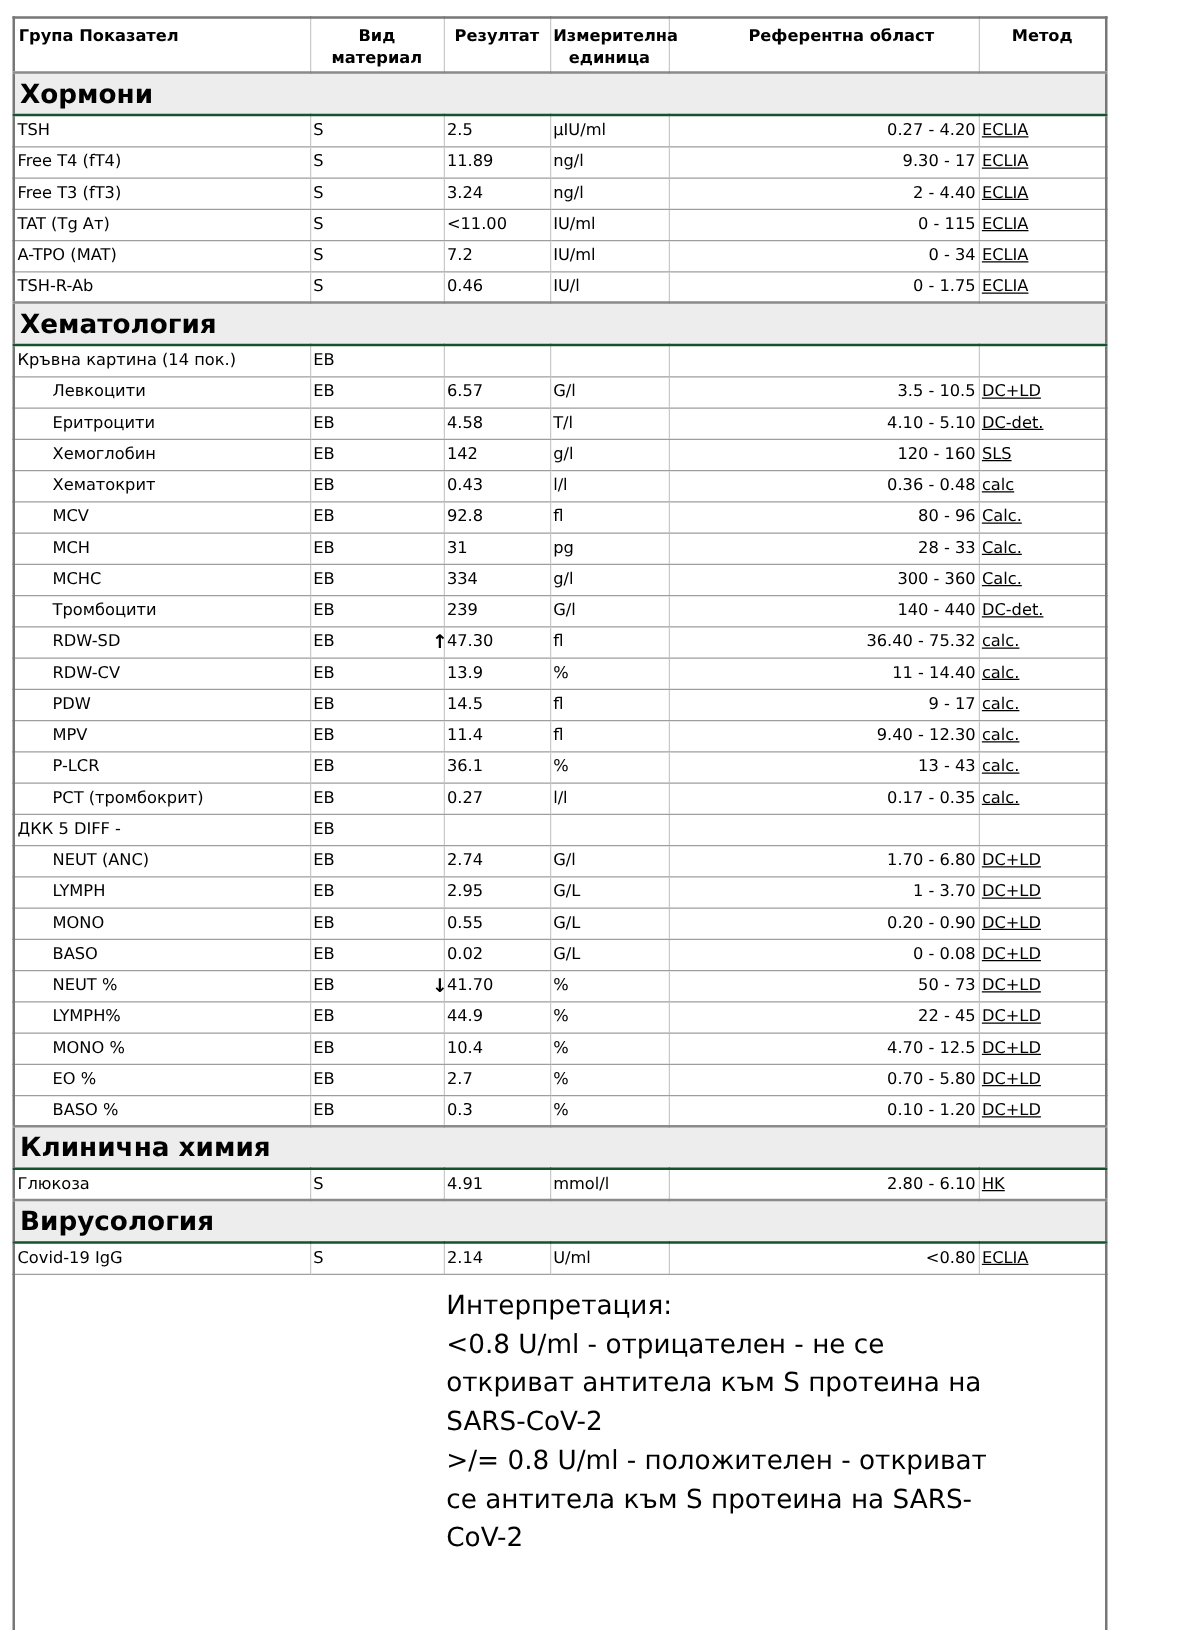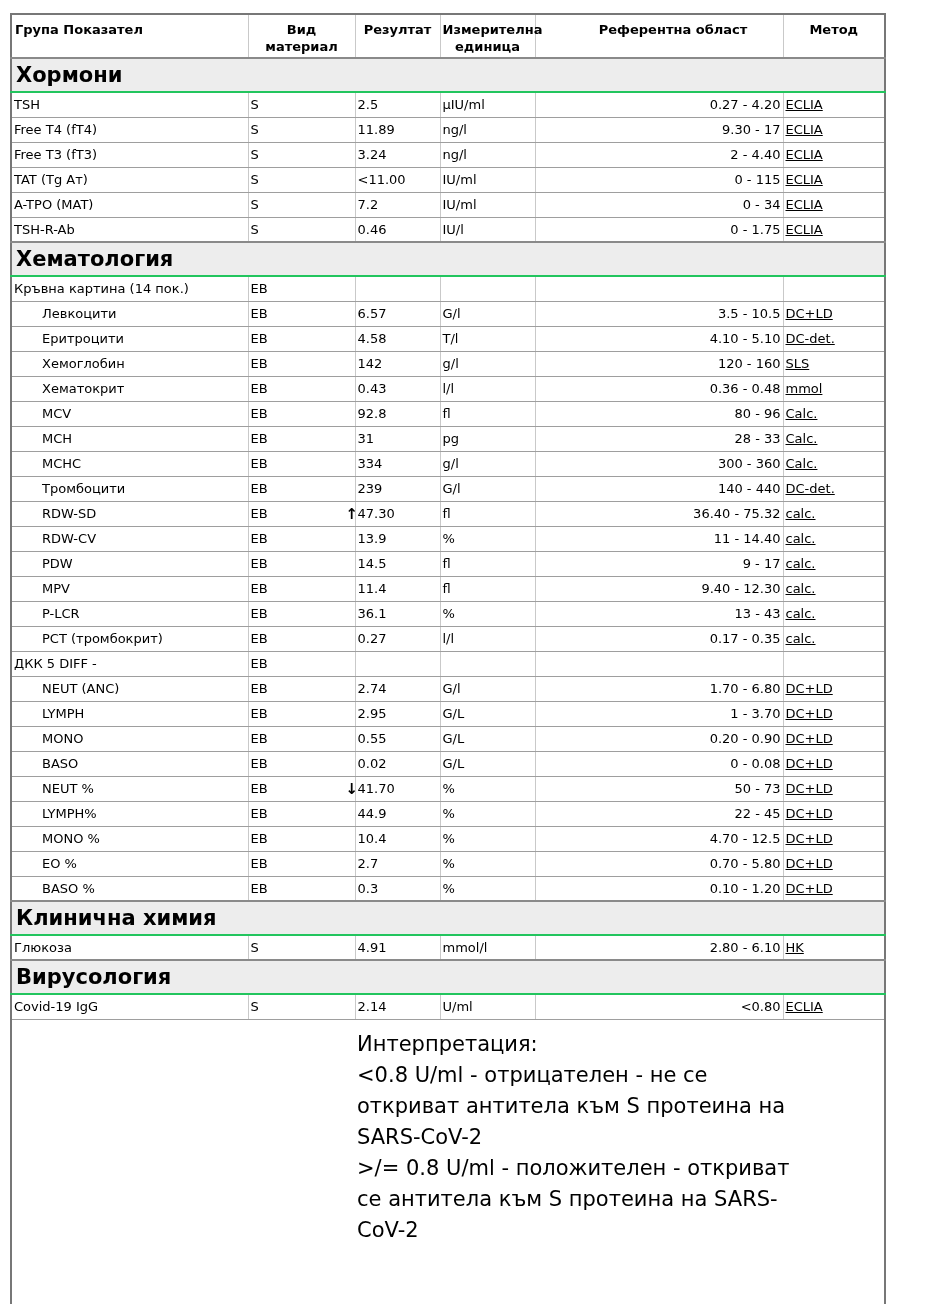--- a/index.html
+++ b/index.html
@@ -16,21 +16,21 @@
   th,td{box-sizing:border-box;border-left:1px solid #c9c9c9;}
   th:first-child,td:first-child{border-left:none;}
   thead th{
     font-size:13px;font-weight:bold;vertical-align:top;text-align:center;
     padding:6px 2px 0 2px;height:44px;line-height:17px;
   }
   th.c1{text-align:left;padding-left:3px;}
   th.c5h{padding-left:30px;}
   tr.section td{
     background:#ededed;border-left:none;
-    border-top:2px solid #8a8a8a;border-bottom:2px solid #22c55e;
+    border-top:2px solid #8a8a8a;border-bottom:2px solid #14532d;
     font-size:21px;font-weight:bold;padding:2px 0 3px 4px;height:34px;
   }
   tr.row td{
     height:25px;font-size:13px;border-bottom:1px solid #9e9e9e;
     padding:0 2px;white-space:nowrap;vertical-align:middle;
   }
   td.c1{padding-left:3px;}
   td.c1.indent{padding-left:30px;}
   td.c2{padding-left:5px;}
   td.c3{padding-left:6px;position:relative;}
@@ -156,21 +156,21 @@
           <td class="c4">g/l</td>
           <td class="c5">120 - 160</td>
           <td class="c6">SLS</td>
         </tr>
         <tr class="row">
           <td class="c1 indent">Хематокрит</td>
           <td class="c2">ЕВ</td>
           <td class="c3">0.43</td>
           <td class="c4">l/l</td>
           <td class="c5">0.36 - 0.48</td>
-          <td class="c6">mmol</td>
+          <td class="c6">calc</td>
         </tr>
         <tr class="row">
           <td class="c1 indent">MCV</td>
           <td class="c2">ЕВ</td>
           <td class="c3">92.8</td>
           <td class="c4">fl</td>
           <td class="c5">80 - 96</td>
           <td class="c6">Calc.</td>
         </tr>
         <tr class="row">

